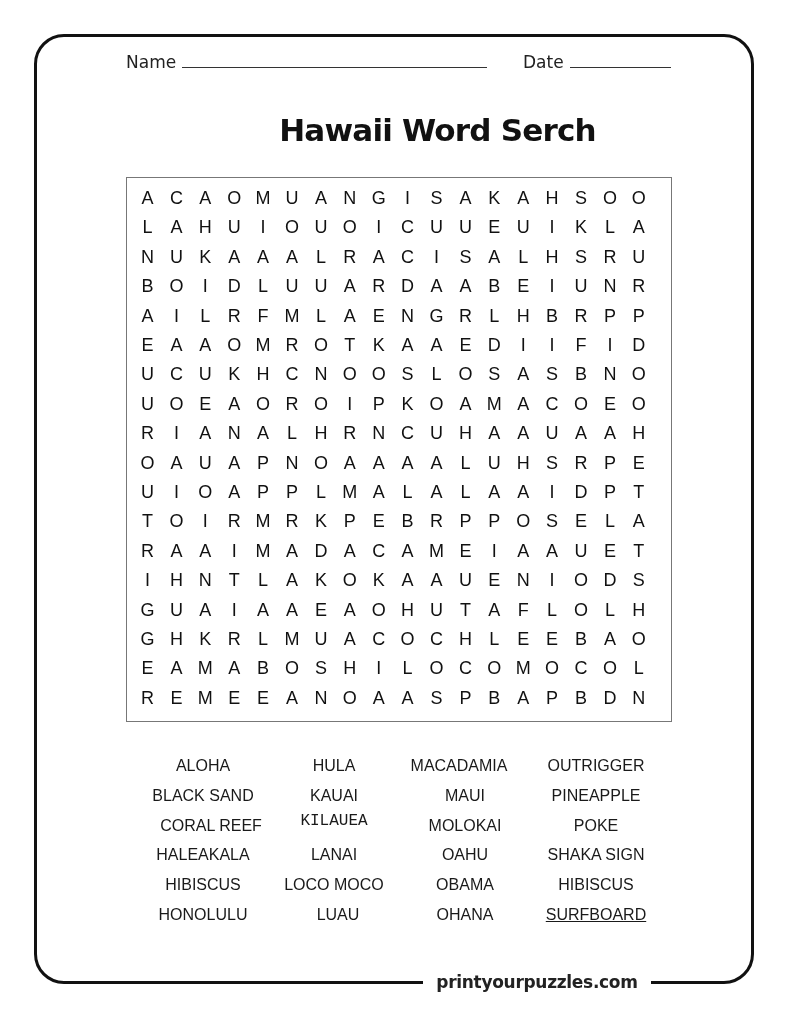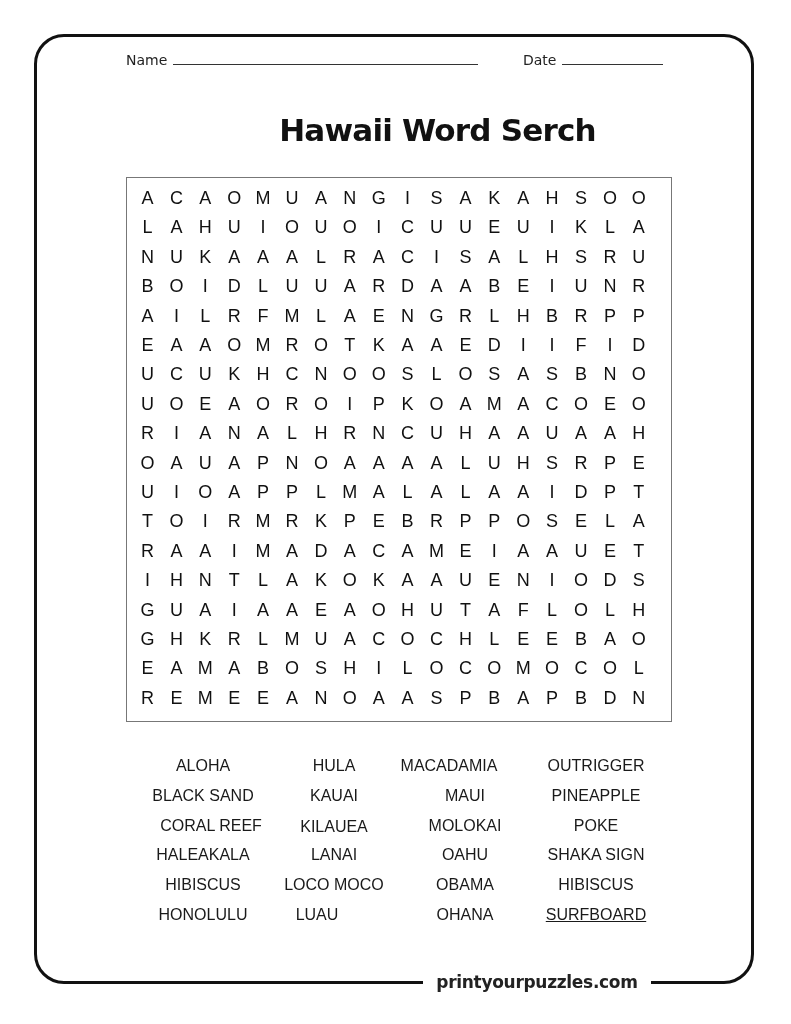--- a/index.html
+++ b/index.html
@@ -6,21 +6,21 @@
   body { width:791px; height:1024px; position:relative; overflow:hidden;
          font-family:"Liberation Sans", sans-serif; color:#111; }
   .frame { position:absolute; left:34px; top:34px; width:720px; height:950px;
            border:3px solid #111; border-radius:30px; box-sizing:border-box; }
   .footer-gap { position:absolute; left:423px; top:976px; width:228px; height:20px;
                 background:#fff; }
   .footer { position:absolute; left:423px; top:972px; width:228px; text-align:center;
             font-family:"DejaVu Sans", sans-serif; font-weight:bold; font-size:17px;
             color:#222; letter-spacing:-0.3px; }
   .hdr { position:absolute; top:52px; font-family:"DejaVu Sans", sans-serif;
-         font-size:14px; color:#222; }
+         font-size:17px; color:#222; }
   .hdr .line { display:inline-block; border-bottom:1px solid #333; vertical-align:baseline;
                height:1px; margin-left:6px; }
   .name { left:126px; }
   .name .line { width:305px; }
   .date { left:523px; }
   .date .line { width:101px; }
   .title { position:absolute; top:112px; left:0; width:791px; text-align:center;
            font-family:"DejaVu Sans", sans-serif; font-weight:bold; font-size:31px;
            letter-spacing:-0.8px; color:#111;padding-left:42px; }
   .grid { position:absolute; left:126px; top:177px; width:546px; height:545px;
@@ -413,25 +413,25 @@
 
 <div class="words" id="words">
     <div class="word" style="left: 0px; top: 0px;">ALOHA</div>
     <div class="word" style="left: 0px; top: 29.8px;">BLACK SAND</div>
     <div class="word" style="left: 8px; top: 59.6px;">CORAL REEF</div>
     <div class="word" style="left: 0px; top: 89.4px;">HALEAKALA</div>
     <div class="word" style="left: 0px; top: 119.2px;">HIBISCUS</div>
     <div class="word" style="left: 0px; top: 149px;">HONOLULU</div>
     <div class="word" style="left: 131px; top: 0px;">HULA</div>
     <div class="word" style="left: 131px; top: 29.8px;">KAUAI</div>
-    <div class="word" style="left: 131px; top: 61px;">KILAUEA</div>
+    <div class="word" style="left: 131px; top: 55px; font-family: Liberation Mono, monospace;">KILAUEA</div>
     <div class="word" style="left: 131px; top: 89.4px;">LANAI</div>
     <div class="word" style="left: 131px; top: 119.2px;">LOCO MOCO</div>
-    <div class="word" style="left: 114px; top: 149px;">LUAU</div>
-    <div class="word" style="left: 246px; top: 0px;">MACADAMIA</div>
+    <div class="word" style="left: 135px; top: 149px;">LUAU</div>
+    <div class="word" style="left: 256px; top: 0px;">MACADAMIA</div>
     <div class="word" style="left: 262px; top: 29.8px;">MAUI</div>
     <div class="word" style="left: 262px; top: 59.6px;">MOLOKAI</div>
     <div class="word" style="left: 262px; top: 89.4px;">OAHU</div>
     <div class="word" style="left: 262px; top: 119.2px;">OBAMA</div>
     <div class="word" style="left: 262px; top: 149px;">OHANA</div>
     <div class="word" style="left: 393px; top: 0px;">OUTRIGGER</div>
     <div class="word" style="left: 393px; top: 29.8px;">PINEAPPLE</div>
     <div class="word" style="left: 393px; top: 59.6px;">POKE</div>
     <div class="word" style="left: 393px; top: 89.4px;">SHAKA SIGN</div>
     <div class="word" style="left: 393px; top: 119.2px;">HIBISCUS</div>

